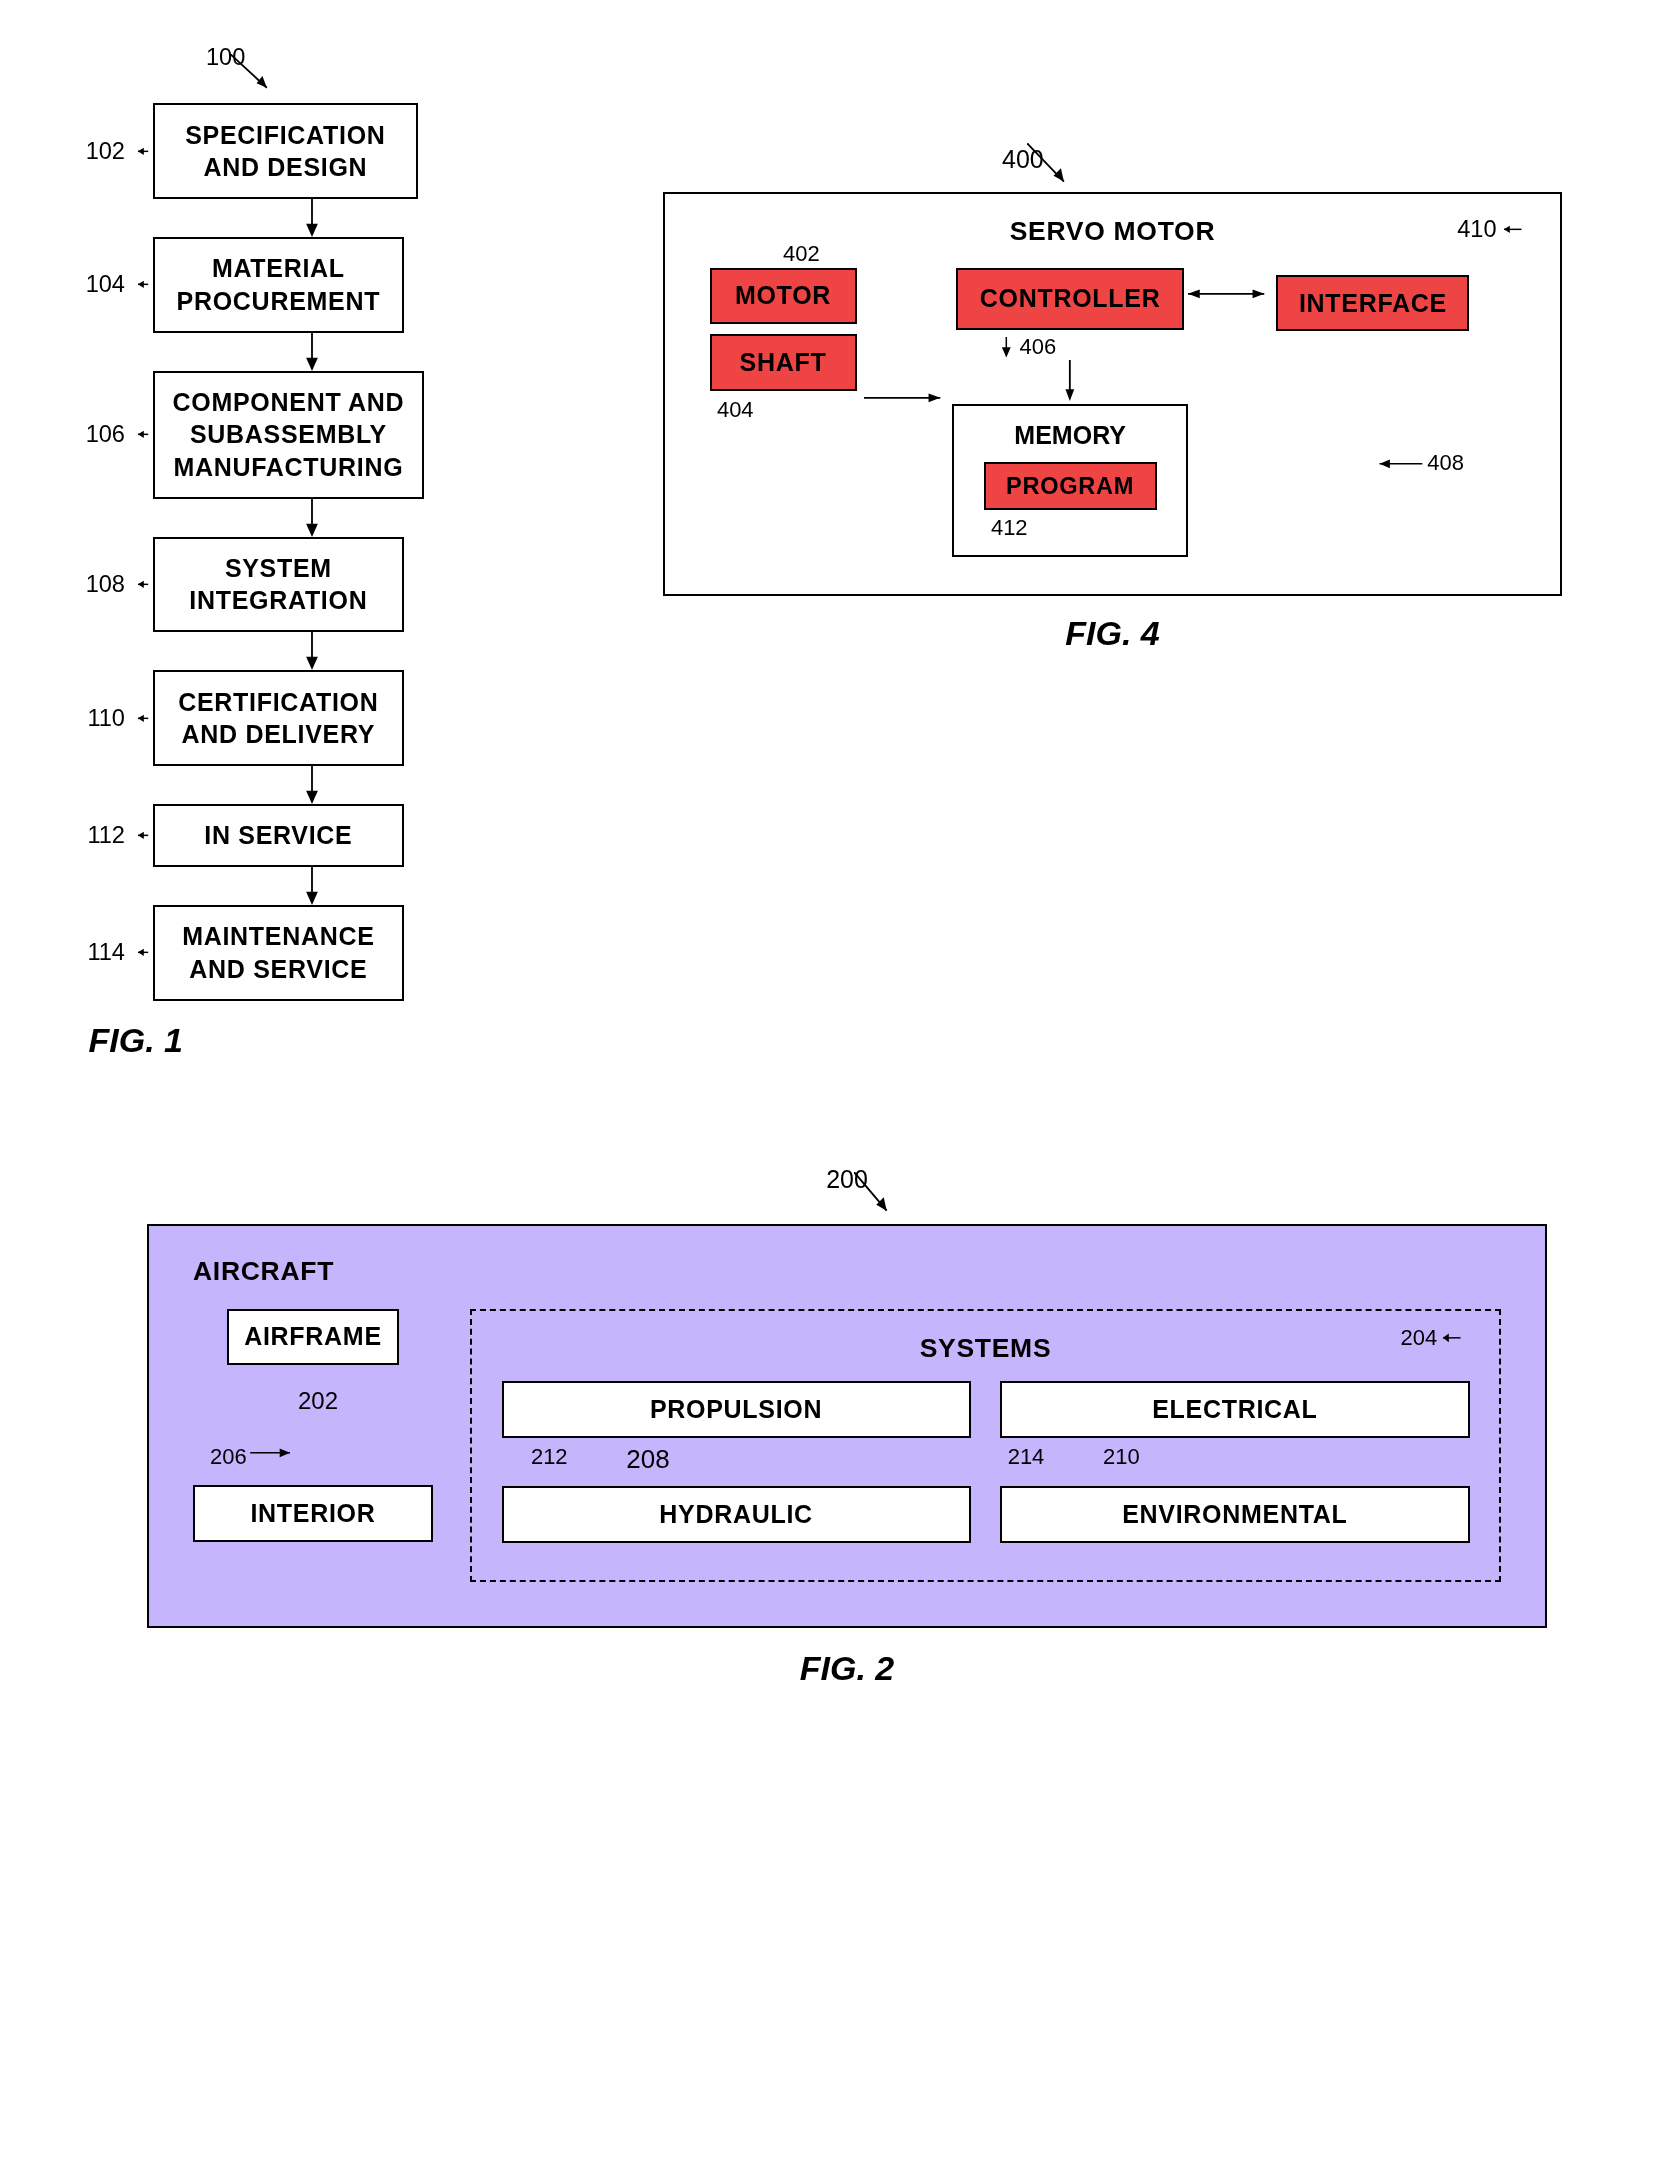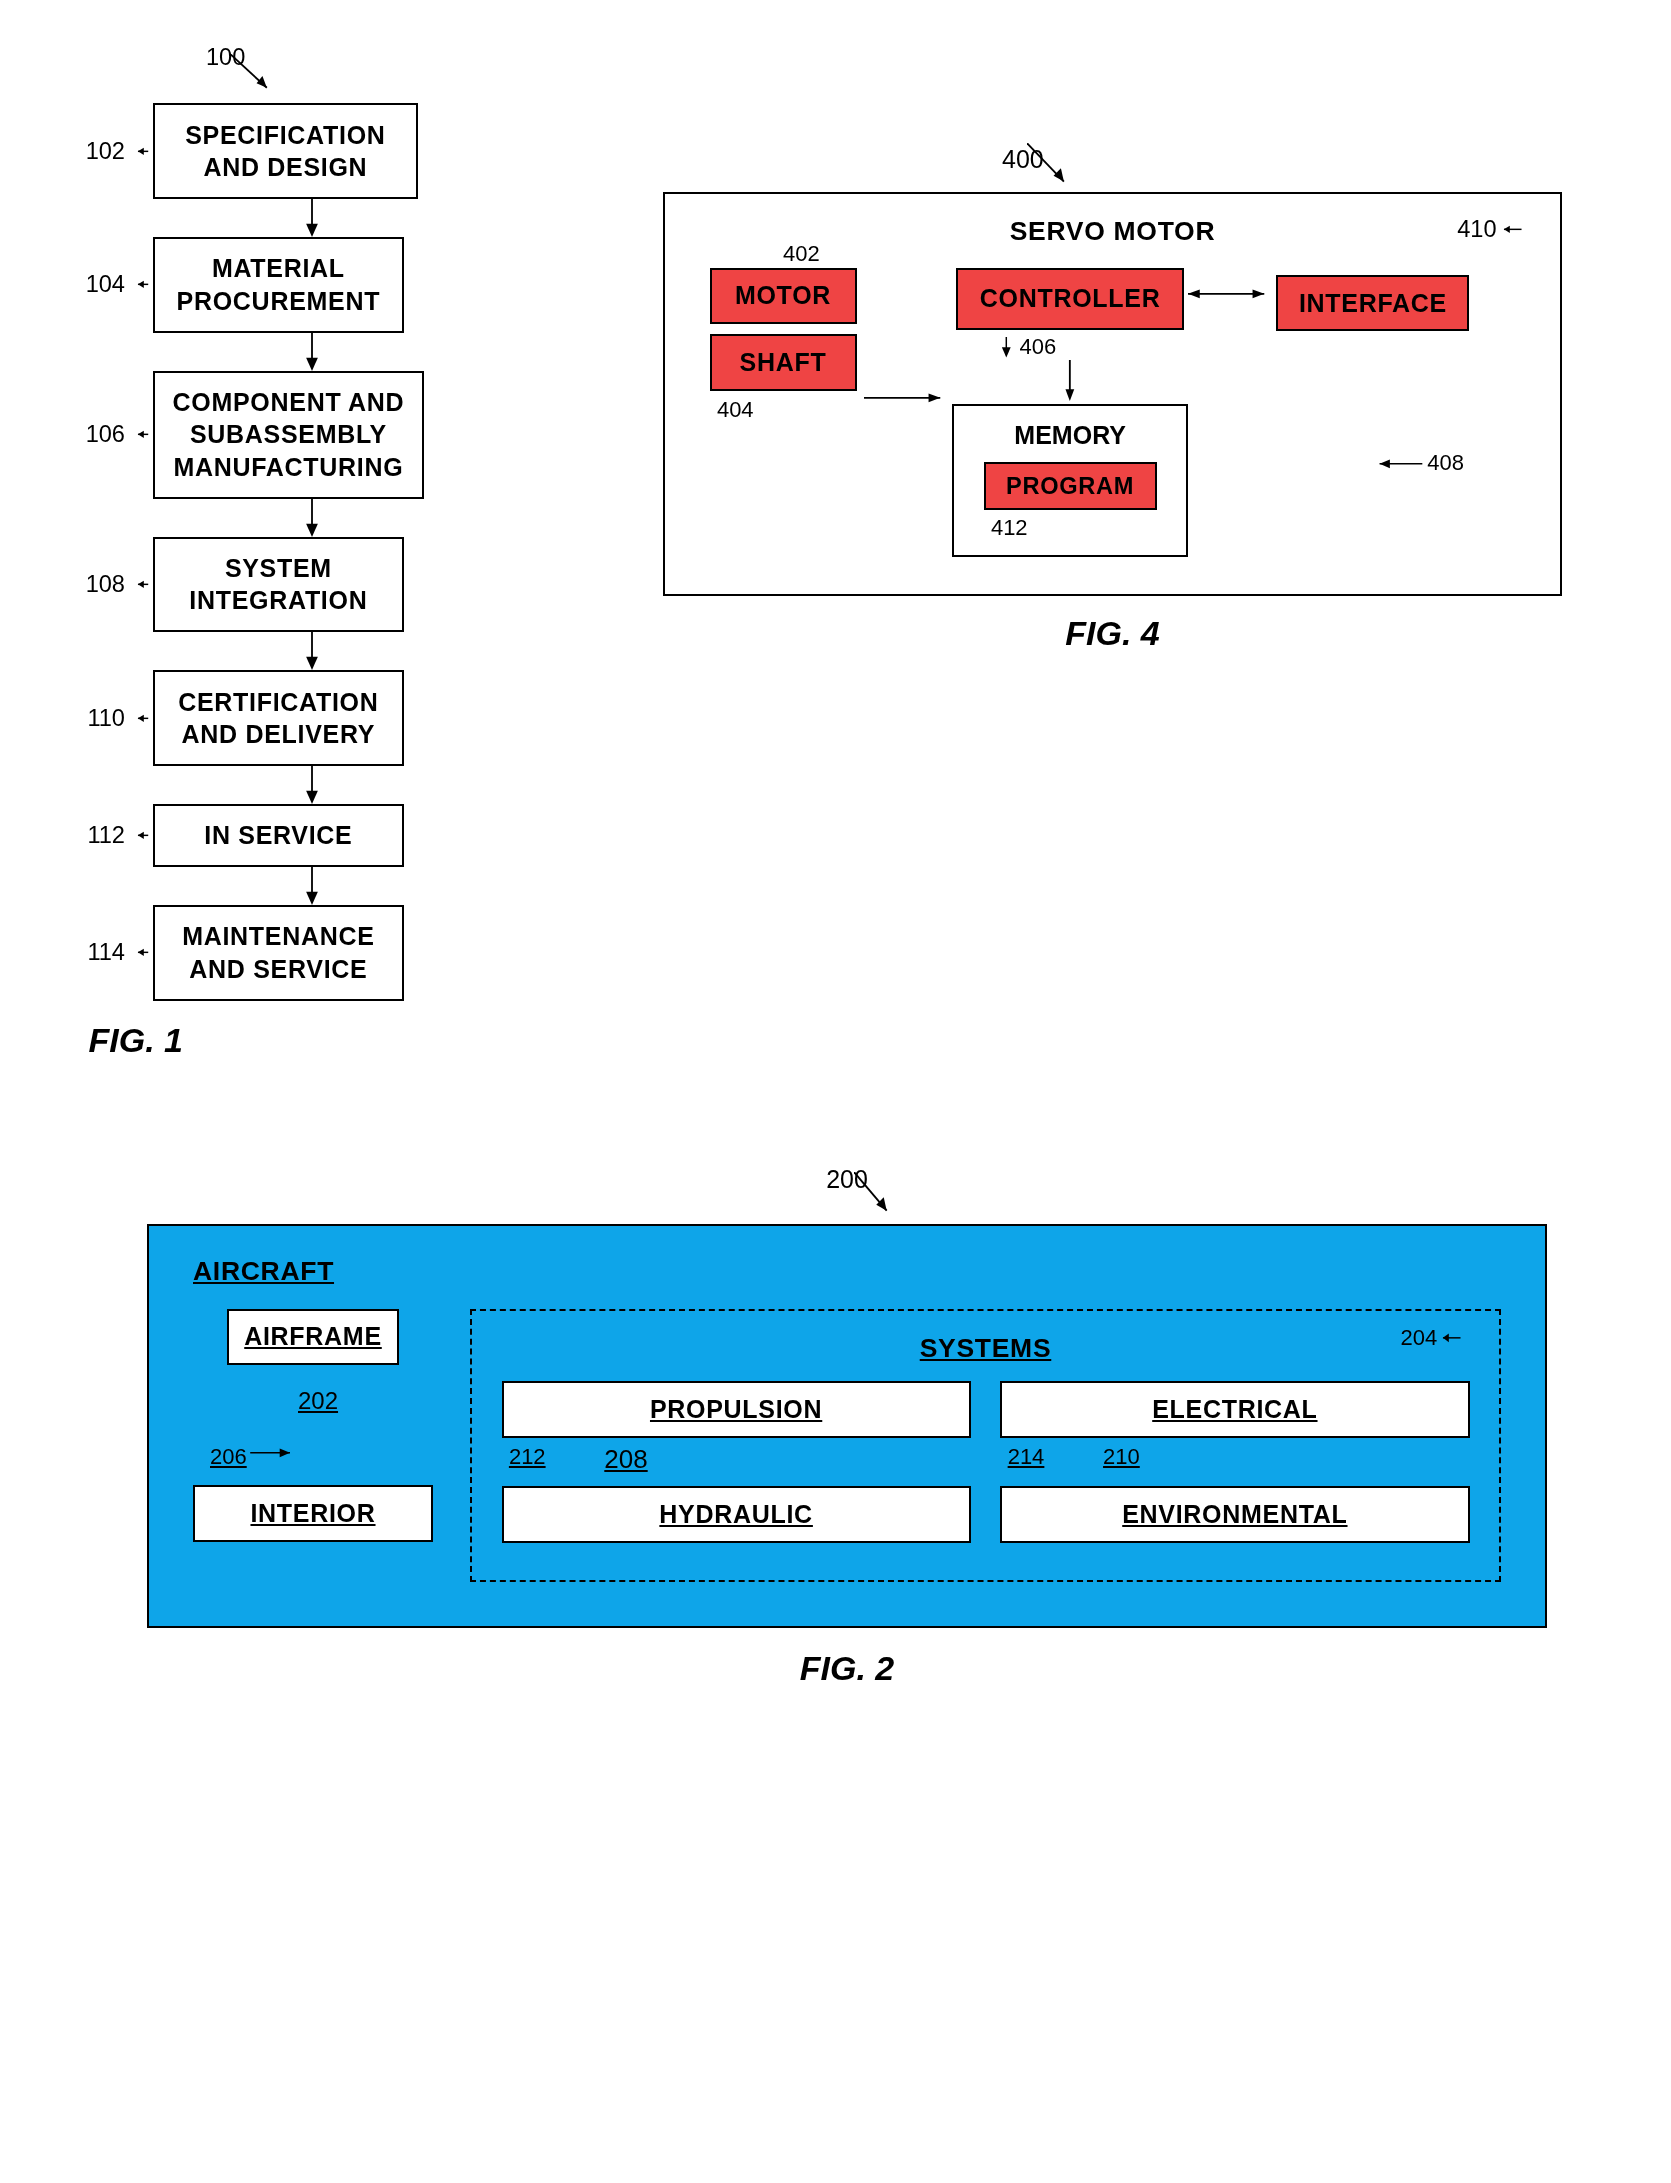--- a/index.html
+++ b/index.html
@@ -109,22 +109,21 @@
       position: absolute;
       top: 1165px;
       left: 147px;
       width: 1400px;
     }
 
     .fig2-outer-box {
       border: 2.2px solid #000;
       padding: 29.5px 44px 44px 44px;
       position: relative;
-      background: #0ea5e9;
-      text-decoration: underline;
+      background: #c4b5fd;
     }
 
     .fig2-box {
       border: 2.2px solid #000;
       padding: 11.8px 14.7px;
       font-size: 25px;
       font-weight: bold;
       text-align: center;
       background: #fff;
       letter-spacing: 0.7px;
@@ -411,21 +410,21 @@
               </svg>
             </div>
           </div>
 
           <div style="display:grid; grid-template-columns:1fr 1fr; gap:22px 29.5px;">
             <div class="fig2-box">PROPULSION</div>
             <div class="fig2-box">ELECTRICAL</div>
           </div>
 
           <div style="display:grid; grid-template-columns:1fr 1fr; gap:0 29.5px; margin-top:5.9px; margin-bottom:11.8px;">
-            <div style="display:flex; gap:14.7px; justify-content:flex-start; padding-left:7.4px;">
+            <div style="display:flex; gap:14.7px; justify-content:flex-start; padding-left:7.4px;margin-left:22px;">
               <span class="rn" style="font-size:22px;">212</span>
               <span class="rn" style="font-size:26px; margin-left:44px;">208</span>
             </div>
             <div style="display:flex; gap:14.7px; justify-content:flex-start; padding-left:7.4px;">
               <span class="rn" style="font-size:22px;">214</span>
               <span class="rn" style="font-size:22px; margin-left:44px;">210</span>
             </div>
           </div>
 
           <div style="display:grid; grid-template-columns:1fr 1fr; gap:22px 29.5px;">

